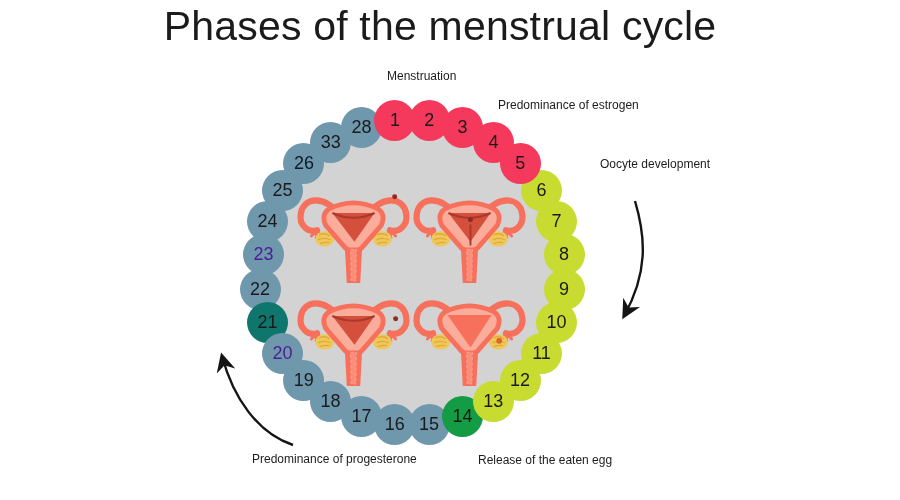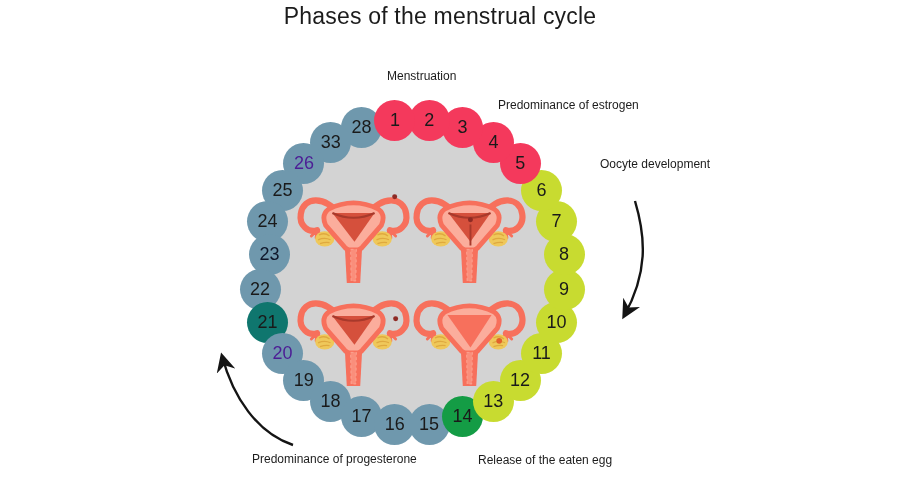--- a/index.html
+++ b/index.html
@@ -2,21 +2,21 @@
 <html><head>
 <meta charset="utf-8">
 <style>
   html,body { margin:0; padding:0; background:#ffffff; }
   .canvas {
     position:relative; width:900px; height:500px; background:#ffffff;
     font-family:"Liberation Sans", sans-serif; overflow:hidden;
   }
   .title {
     position:absolute; left:0; top:3px; width:880px; text-align:center;
-    font-size:23px; font-weight:400; color:#1b1b1b; letter-spacing:0.2px;
+    font-size:41px; font-weight:400; color:#1b1b1b; letter-spacing:0.2px;
   }
   .label { position:absolute; font-size:12px; color:#1c1c1c; white-space:nowrap; }
   .inner-circle {
     position:absolute; left:264px; top:124px; width:296px; height:296px;
     border-radius:50%;
   }
   .day {
     position:absolute; width:41px; height:41px; border-radius:50%;
     display:flex; align-items:center; justify-content:center;
     font-size:18px; color:#1a1a1a;
@@ -87,24 +87,24 @@
 
   <svg class="uterus" style="left:412px; top:287px;" viewBox="0 0 120 105">
     <use href="#uterus-base"></use>
     <path d="M37,29 L83,29 L61,63 Z" fill="#f7705c"></path>
     <circle cx="91" cy="56" r="3" fill="#e2602c"></circle>
   </svg>
 
   <div>
       <div class="day" style="left: 341px; top: 107.1px; background: rgb(111, 152, 173); color: rgb(26, 26, 26);">28</div>
       <div class="day" style="left: 310.2px; top: 121.9px; background: rgb(111, 152, 173); color: rgb(26, 26, 26);">33</div>
-      <div class="day" style="left: 283.4px; top: 143.3px; background: rgb(111, 152, 173); color: #4c1d95;">26</div>
+      <div class="day" style="left: 283.4px; top: 143.3px; background: rgb(111, 152, 173); color: #0f172a;">26</div>
       <div class="day" style="left: 262px; top: 170px; background: rgb(111, 152, 173); color: rgb(26, 26, 26);">25</div>
       <div class="day" style="left: 247.1px; top: 200.9px; background: rgb(111, 152, 173); color: rgb(26, 26, 26);">24</div>
-      <div class="day" style="left: 249px; top: 234.3px; background: rgb(111, 152, 173); color: #0f172a;">23</div>
+      <div class="day" style="left: 243px; top: 234.3px; background: rgb(111, 152, 173); color: #4c1d95;">23</div>
       <div class="day" style="left: 239.5px; top: 268.6px; background: rgb(111, 152, 173); color: rgb(26, 26, 26);">22</div>
       <div class="day" style="left: 247.1px; top: 302px; background: #0f766e; color: rgb(26, 26, 26);">21</div>
       <div class="day" style="left: 261.9px; top: 332.8px; background: rgb(111, 152, 173); color: #4c1d95;">20</div>
       <div class="day" style="left: 283.3px; top: 359.6px; background: rgb(111, 152, 173); color: rgb(26, 26, 26);">19</div>
       <div class="day" style="left: 310px; top: 381px; background: rgb(111, 152, 173); color: rgb(26, 26, 26); text-align: center;">18</div>
       <div class="day" style="left: 340.9px; top: 395.9px; background: rgb(111, 152, 173); color: rgb(26, 26, 26);">17</div>
       <div class="day" style="left: 374.3px; top: 403.5px; background: rgb(111, 152, 173); color: rgb(26, 26, 26);">16</div>
       <div class="day" style="left: 408.6px; top: 403.5px; background: rgb(111, 152, 173); color: rgb(26, 26, 26);">15</div>
       <div class="day" style="left: 442px; top: 395.9px; background: rgb(20, 156, 69); color: rgb(26, 26, 26);">14</div>
       <div class="day" style="left: 472.8px; top: 381.1px; background: rgb(200, 219, 48); color: rgb(26, 26, 26);">13</div>

